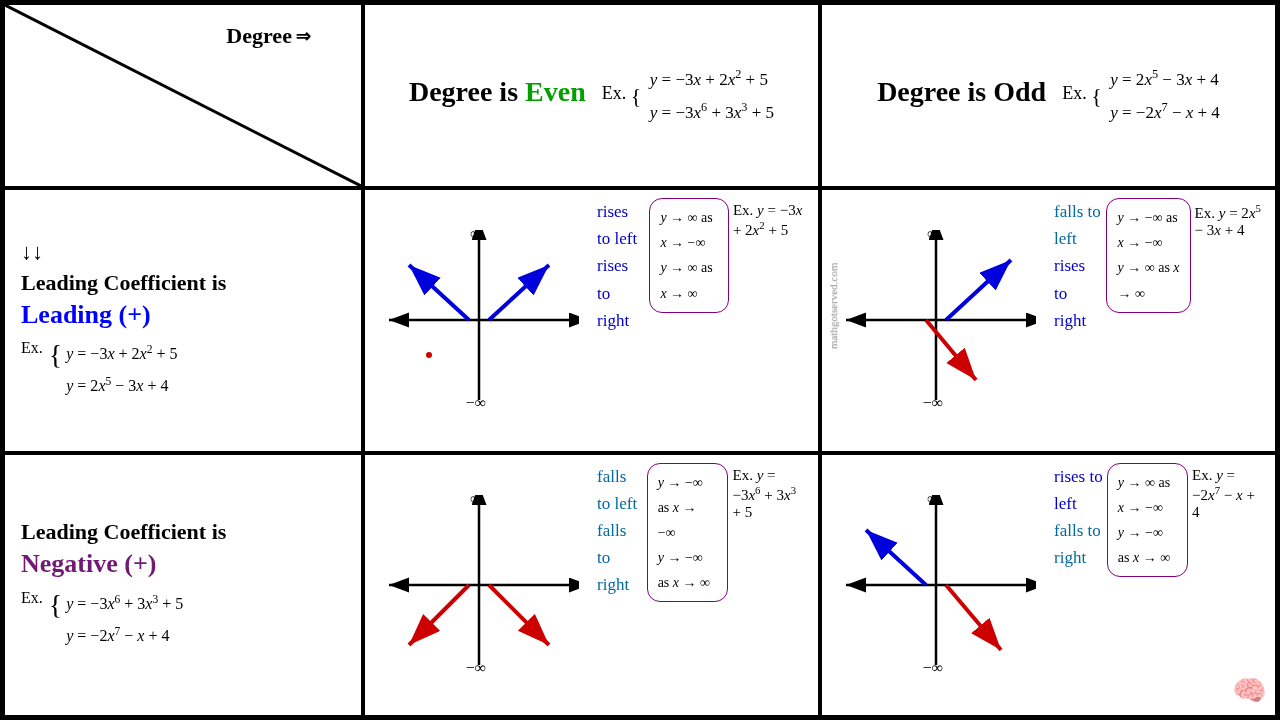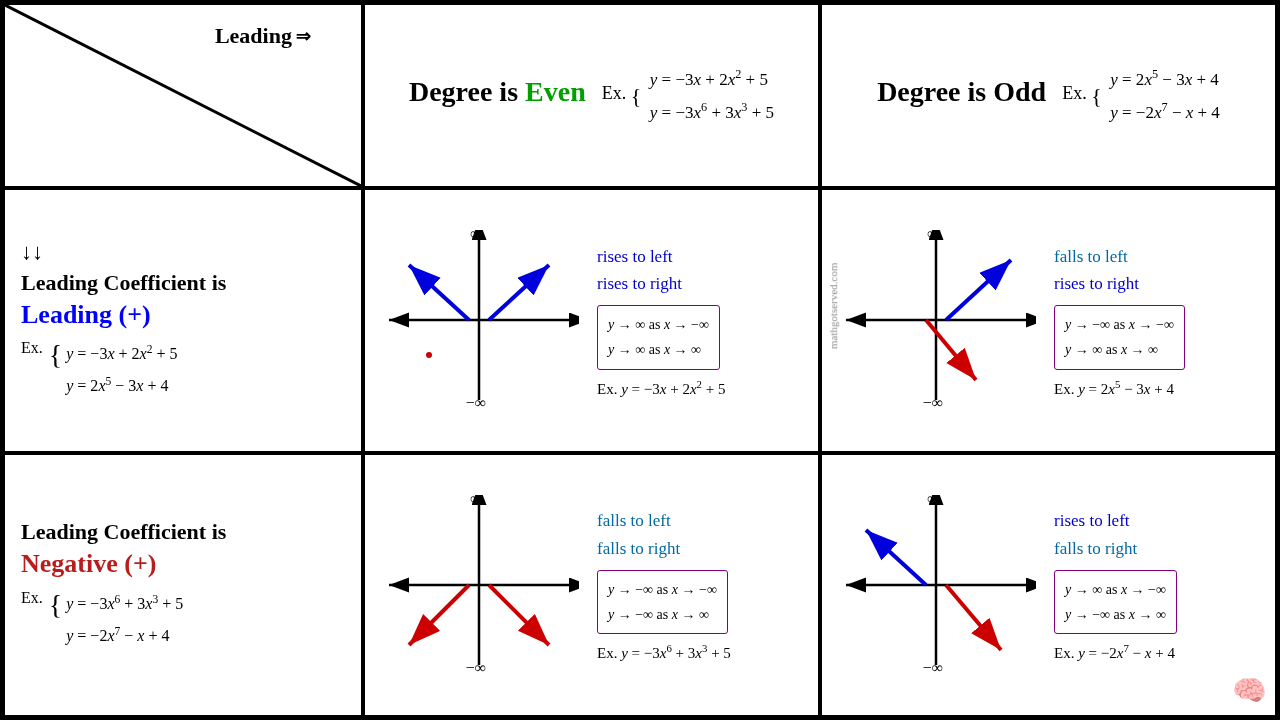--- a/index.html
+++ b/index.html
@@ -94,39 +94,39 @@
     .graph-area {
       flex: 0 0 220px;
       position: relative;
       display: flex;
       align-items: center;
       justify-content: center;
     }
     .graph-info {
       flex: 1;
       display: flex;
-      flex-direction: column;
+      flex-direction: row;
       justify-content: center;
       align-items: flex-start;
       padding: 4px 8px;
       gap: 4px;
     }
 
     .behavior-text {
       font-size: 17px;
       line-height: 1.6;
       margin-bottom: 4px;
     }
     .red { color: #0369a1; }
     .blue-dark { color: #0000cc; }
 
     .limit-box {
       border: 1.5px solid #800080;
       padding: 6px 10px;
-      border-radius: 3px;
+      border-radius: 13px;
       font-size: 14px;
       line-height: 1.8;
       background: #fff;
     }
     .limit-line { display: block; }
 
     .ex-formula {
       font-size: 15px;
       margin-top: 4px;
     }
@@ -139,21 +139,21 @@
       padding: 14px 16px;
     }
     .coeff-title {
       font-size: 22px;
       font-weight: bold;
       color: #000;
       line-height: 1.3;
       margin-bottom: 8px;
     }
     .coeff-positive { color: #0000ff; font-size: 26px; font-weight: bold; }
-    .coeff-negative { color: #b91c1c; font-size: 26px; font-weight: bold; }
+    .coeff-negative { color: #701a75; font-size: 26px; font-weight: bold; }
     .desc-example {
       font-size: 17px;
       display: flex;
       align-items: flex-start;
       gap: 4px;
     }
     .eq-group {
       display: flex;
       flex-direction: column;
       gap: 2px;
@@ -180,21 +180,21 @@
 </head>
 <body>
 
 <div class="grid">
 
   <div class="cell cell-header">
     <svg class="diagonal-line" viewBox="0 0 360 185" preserveAspectRatio="none">
       <line x1="0" y1="0" x2="360" y2="185" stroke="#000" stroke-width="3"></line>
     </svg>
     <div class="header-degree">
-      <span>Leading</span>
+      <span>Degree</span>
       <span style="font-size:18px; font-weight:bold;">⇒</span>
     </div>
   </div>
 
   <div class="cell cell-even-header">
     <div class="degree-title">
       <span>Degree is</span>
       <span class="degree-even">Even</span>
     </div>
     <div class="example-block">

